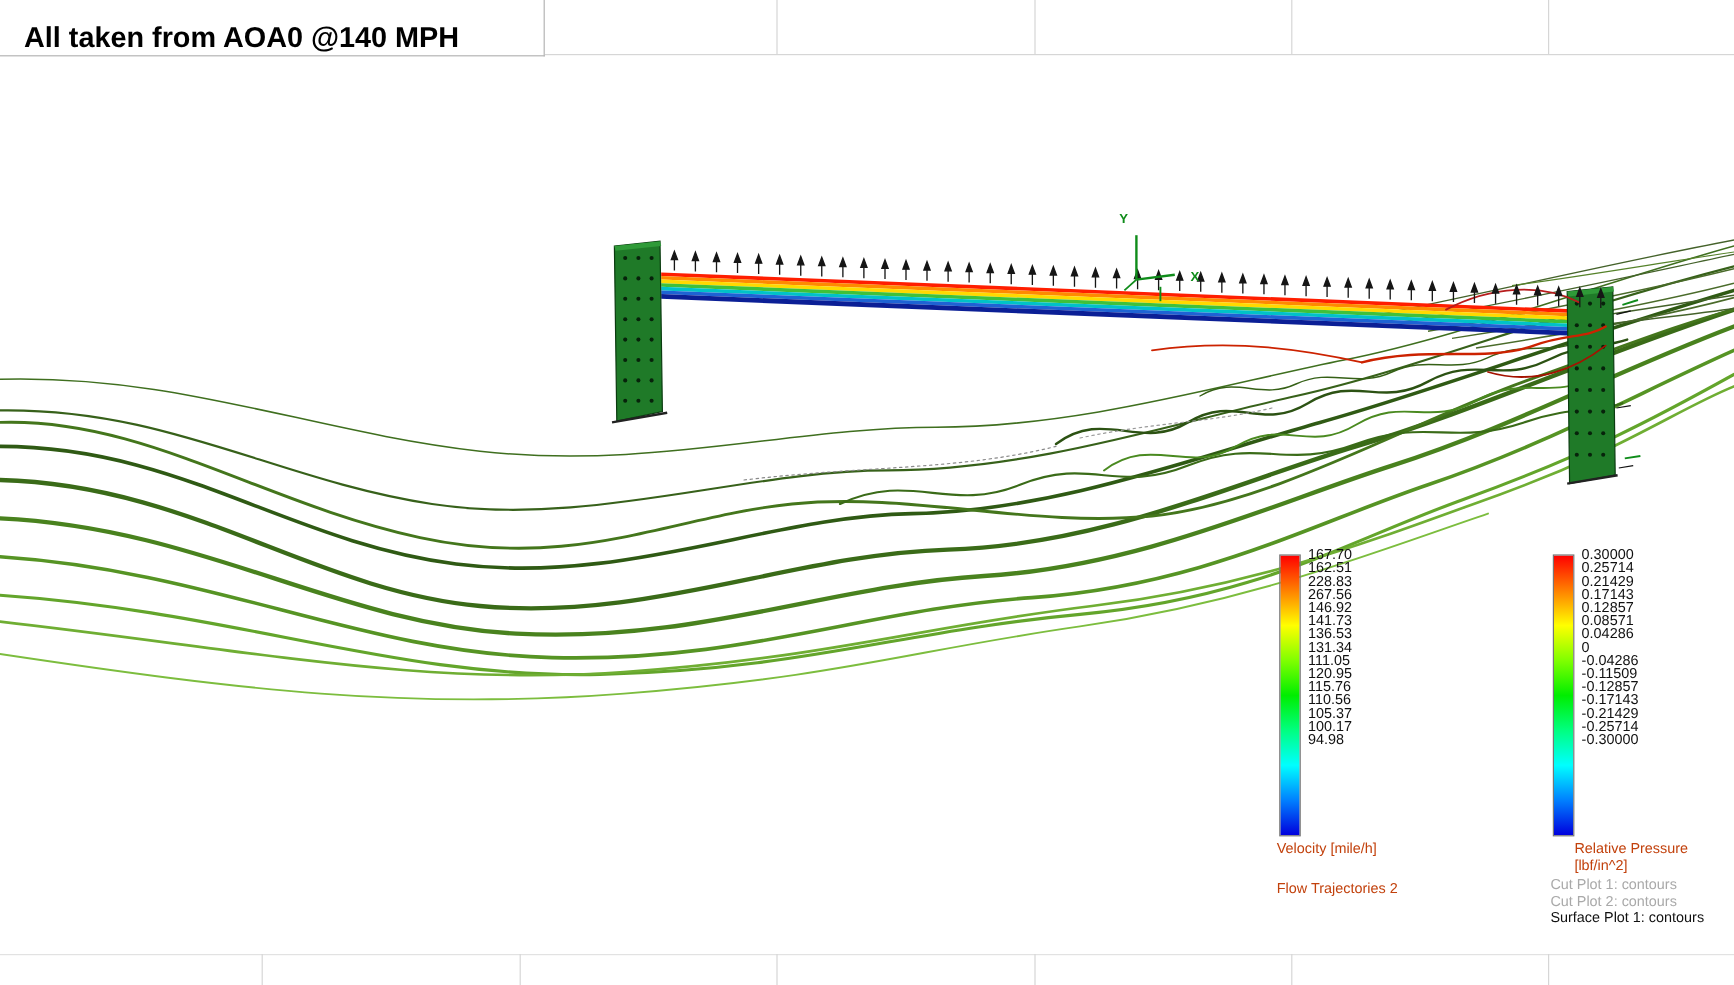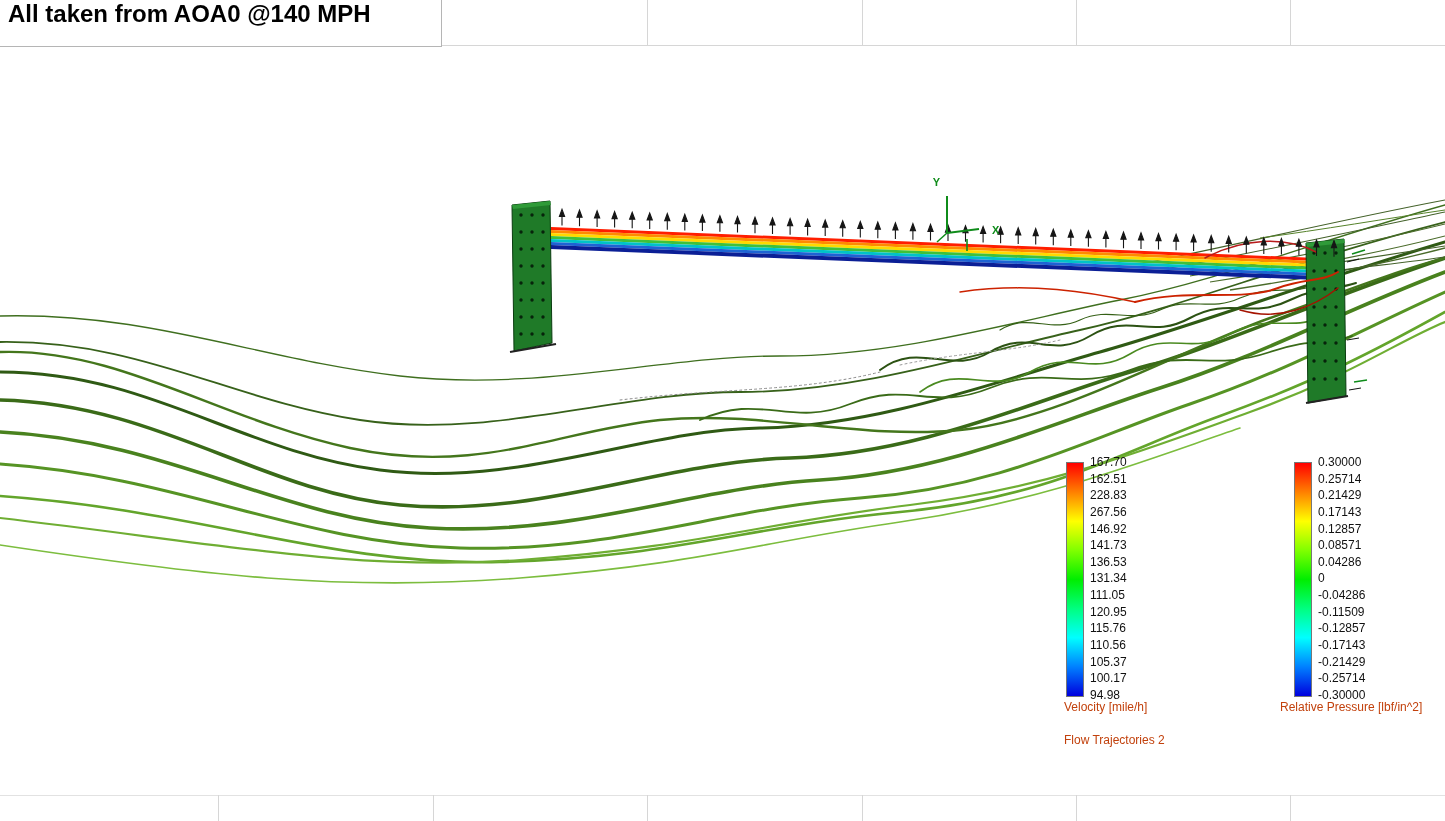--- a/index.html
+++ b/index.html
@@ -1,28 +1,28 @@
 <!DOCTYPE html>
 <html><head>
 <meta charset="utf-8">
 <style>
   html,body{margin:0;padding:0}
   body{font-family:"Liberation Sans",sans-serif;background:#fff}
   .sheet{position:relative;width:1445px;height:821px;background:#fff;overflow:hidden}
   .gridline{position:absolute;background:#d6d6d6}
   .gridline.light{background:#e2e2e2}
-  .title-cell{position:absolute;left:0;top:0;width:433px;height:46px;border-right:1px solid #b5b5b5;border-bottom:1px solid #b5b5b5;display:flex;align-items:flex-start;padding-left:8px;background:#fff;z-index:3}
+  .title-cell{position:absolute;left:0;top:0;width:433px;height:46px;border-right:1px solid #b5b5b5;border-bottom:1px solid #b5b5b5;display:flex;align-items:flex-end;padding-left:20px;background:#fff;z-index:3}
   .title-text{font-size:24px;font-weight:700;color:#000}
   .viz{position:absolute;left:0;top:0;z-index:1}
   .viz path{fill:none}
   .plate-dots circle{fill:#07230b}
   #surface-arrows path{stroke:#161616;fill:#161616;stroke-width:1.1}
   .legend-bar{position:absolute;width:16px;height:233px;border:1px solid #777;z-index:2;
     background:linear-gradient(to bottom,#ff0000 0%,#ff8000 12.5%,#ffff00 25%,#80ff00 37.5%,#00ee00 50%,#00ff80 62.5%,#00ffff 75%,#0080ff 87.5%,#0000dd 100%)}
-  .ticks{position:absolute;display:flex;flex-direction:column;justify-content:space-between;height:244px;font-size:12px;line-height:11px;color:#111;z-index:2}
+  .ticks{position:absolute;display:flex;flex-direction:column;height:244px;font-size:12px;line-height:11px;color:#111;z-index:2}
   .legend-text{position:absolute;font-size:12px;color:#c2410c;z-index:2}
   .caption-block{position:absolute;font-size:12px;line-height:13.5px;color:#111;z-index:2}
   .caption-block .muted{color:#a9a9a9}
   .triad-label{font-size:11px;font-weight:bold;fill:#0f8c1a}
 </style>
 </head>
 <body>
 
 <div class="sheet">
 
@@ -269,15 +269,20 @@
       <div class="tick">0.04286</div>
       <div class="tick">0</div>
       <div class="tick">-0.04286</div>
       <div class="tick">-0.11509</div>
       <div class="tick">-0.12857</div>
       <div class="tick">-0.17143</div>
       <div class="tick">-0.21429</div>
       <div class="tick">-0.25714</div>
       <div class="tick">-0.30000</div>
     </div>
-  <div class="legend-text" style="left:1280px;top:700px">Relative Pressure [lbf/in^2]</div>
+  <div class="legend-text" style="left:1312px;top:700px">Relative Pressure [lbf/in^2]</div>
+  <div class="caption-block" style="left:1292px;top:731px">
+      <div class="legend-caption muted">Cut Plot 1: contours</div>
+      <div class="legend-caption muted">Cut Plot 2: contours</div>
+      <div class="legend-caption">Surface Plot 1: contours</div>
+    </div>
 
 </div>
 
 </body></html>

